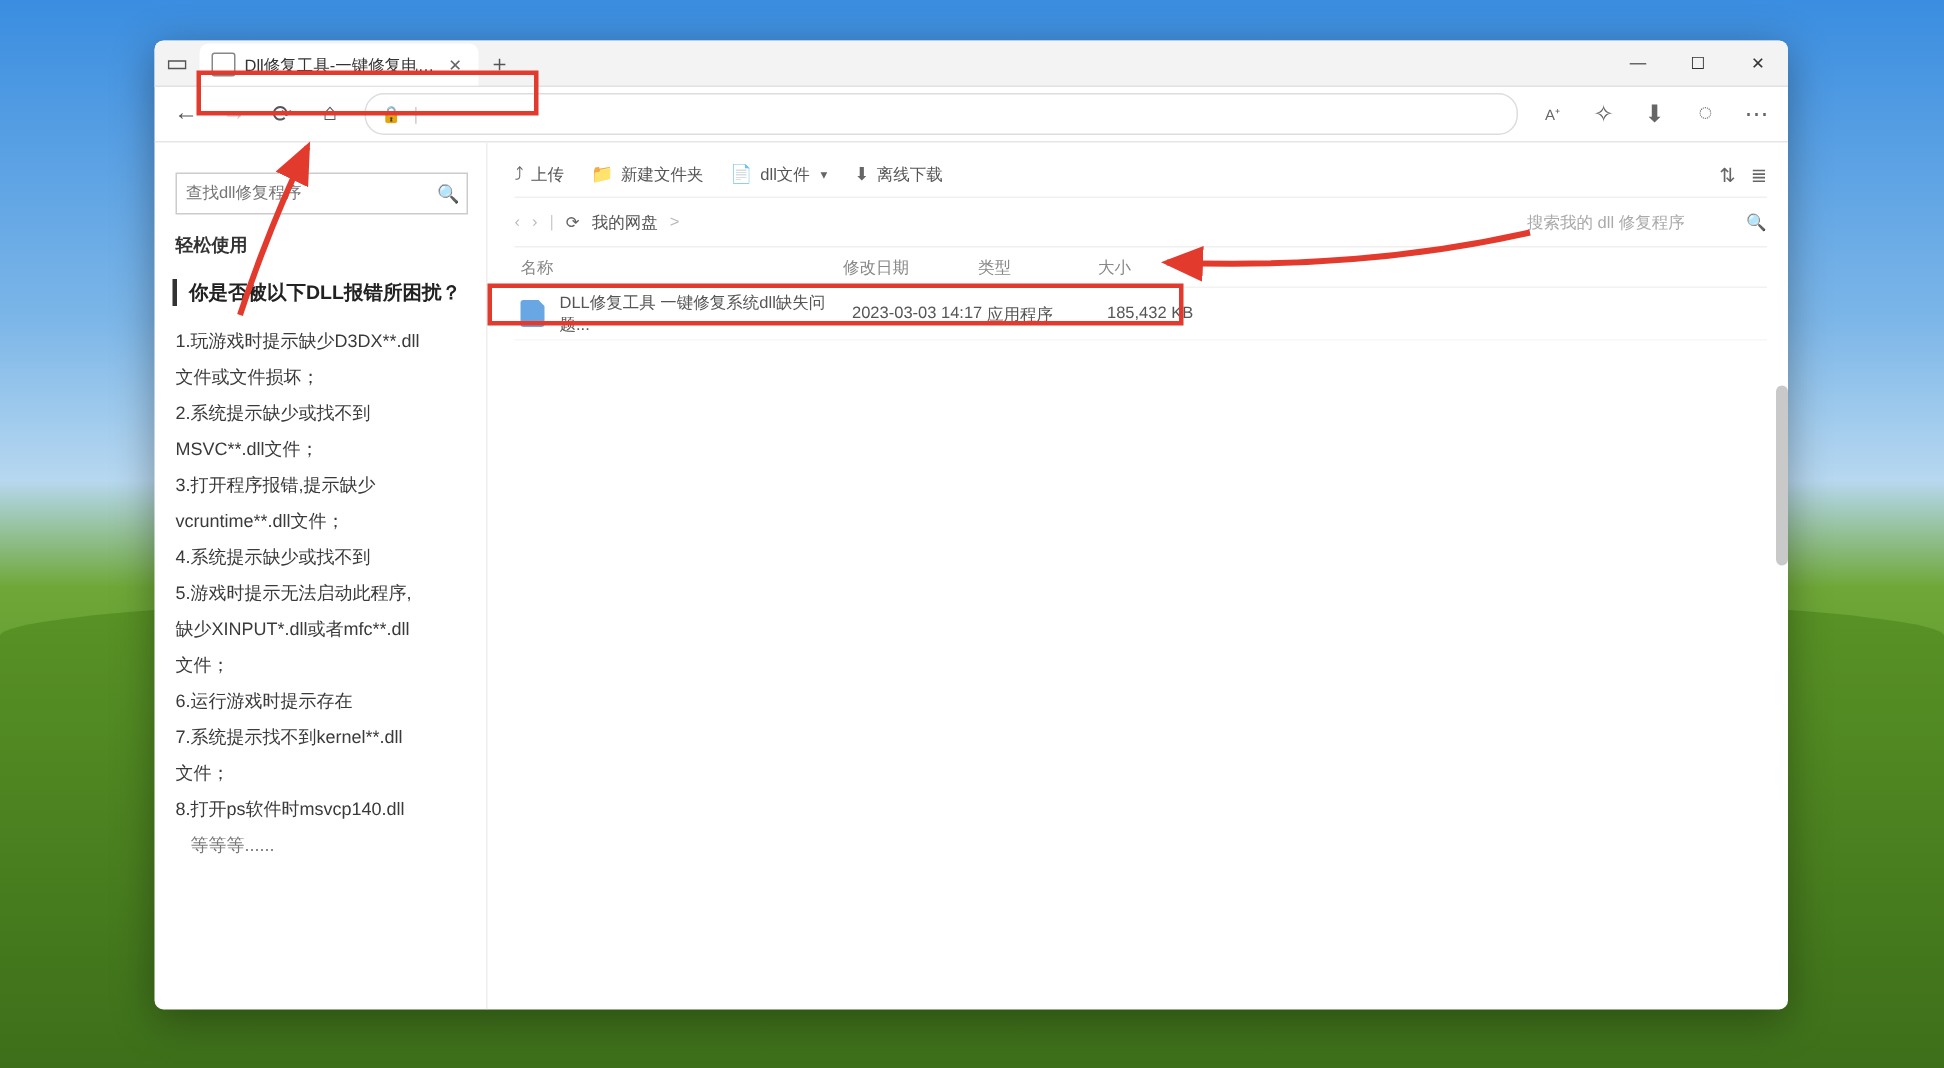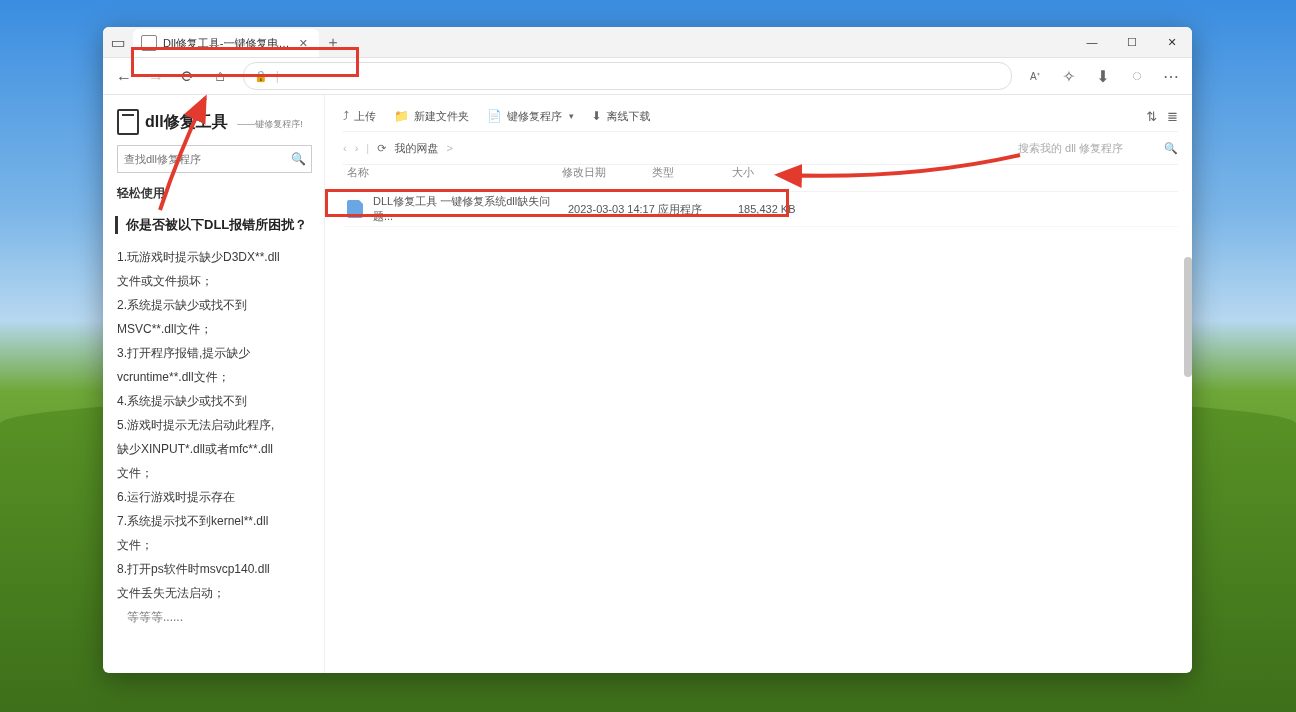--- a/index.html
+++ b/index.html
@@ -44,21 +44,21 @@
 .toolrow .ti{display:flex;align-items:center;gap:5px;}
 .toolrow .ticon{font-size:12px;color:#666;}
 .spacer{flex:1;}
 .viewicons{display:flex;gap:10px;color:#666;font-size:13px;}
 .breadrow{height:32px;display:flex;align-items:center;gap:8px;font-size:11px;color:#555;border-top:1px solid #f0f0f0;border-bottom:1px solid #f0f0f0;}
 .chev{color:#bbb;}
 .refresh{color:#666;}
 .bc{color:#555;}
 .minisearch{margin-left:auto;display:flex;align-items:center;gap:6px;width:160px;height:22px;font-size:11px;color:#aaa;}
 .minisearch .ph{flex:1;}
-.hdrrow{height:26px;display:flex;align-items:flex-start;font-size:11px;color:#888;border-bottom:1px solid #f2f2f2;}
+.hdrrow{height:26px;display:flex;align-items:center;font-size:11px;color:#888;border-bottom:1px solid #f2f2f2;}
 .col-name{width:215px;padding-left:4px;}
 .col-date{width:90px;}
 .col-type{width:80px;}
 .col-size{width:80px;}
 .col-extra{flex:1;}
 .filerow{height:34px;display:flex;align-items:center;font-size:11px;color:#555;border-bottom:1px solid #f7f7f7;}
 .fileicon{width:16px;height:18px;background:#69a7e4;margin:0 6px 0 4px;position:relative;border-radius:2px;}
 .fileicon::after{content:"";position:absolute;right:-1px;top:-1px;border:3px solid #fff;border-left-color:transparent;border-bottom-color:transparent;}
 .file-highlight{border:3px solid #e23b2e;position:absolute;box-sizing:border-box;}
 .arrow{position:absolute;pointer-events:none;}
@@ -103,27 +103,20 @@
         <div class="navbtn">✧</div>
         <div class="navbtn">⬇</div>
         <div class="navbtn">◌</div>
         <div class="navbtn">⋯</div>
       </div>
     </div>
 
     <div class="content">
 
       <div class="sidebar">
-        <div class="brand">
-          <div class="brand-icon"></div>
-          <div>
-            <span class="brand-title">dll修复工具</span>
-            <span class="brand-sub">——键修复程序!</span>
-          </div>
-        </div>
         <div class="searchbox">
           <input placeholder="查找dll修复程序" style="">
           <span class="sicon">🔍</span>
         </div>
         <div class="sec">轻松使用</div>
 
         <div class="q-title">你是否被以下DLL报错所困扰？</div>
         <div class="q-body" id="qbody">
             <p>1.玩游戏时提示缺少D3DX**.dll</p>
             <p>文件或文件损坏；</p>
@@ -132,38 +125,37 @@
             <p>3.打开程序报错,提示缺少</p>
             <p>vcruntime**.dll文件；</p>
             <p>4.系统提示缺少或找不到</p>
             <p>5.游戏时提示无法启动此程序,</p>
             <p>缺少XINPUT*.dll或者mfc**.dll</p>
             <p>文件；</p>
             <p>6.运行游戏时提示存在</p>
             <p>7.系统提示找不到kernel**.dll</p>
             <p>文件；</p>
             <p>8.打开ps软件时msvcp140.dll</p>
-            <p>文件丢失无法启动；</p>
           </div>
         <div class="q-body etc">等等等......</div>
       </div>
 
       <div class="main" style="position:relative;">
         <div class="toolrow">
           <div class="ti">
               <span class="ticon">⤴</span>
               <span>上传</span>
             </div>
           <div class="ti">
               <span class="ticon">📁</span>
               <span>新建文件夹</span>
             </div>
           <div class="ti">
               <span class="ticon">📄</span>
-              <span>键修复程序</span>
+              <span>dll文件</span>
               <span class="ticon" style="font-size:9px;margin-left:2px">▾</span>
             </div>
           <div class="ti">
               <span class="ticon">⬇</span>
               <span>离线下载</span>
             </div>
           <div class="spacer"></div>
           <div class="viewicons">
             <span>⇅</span>
             <span>≣</span>

